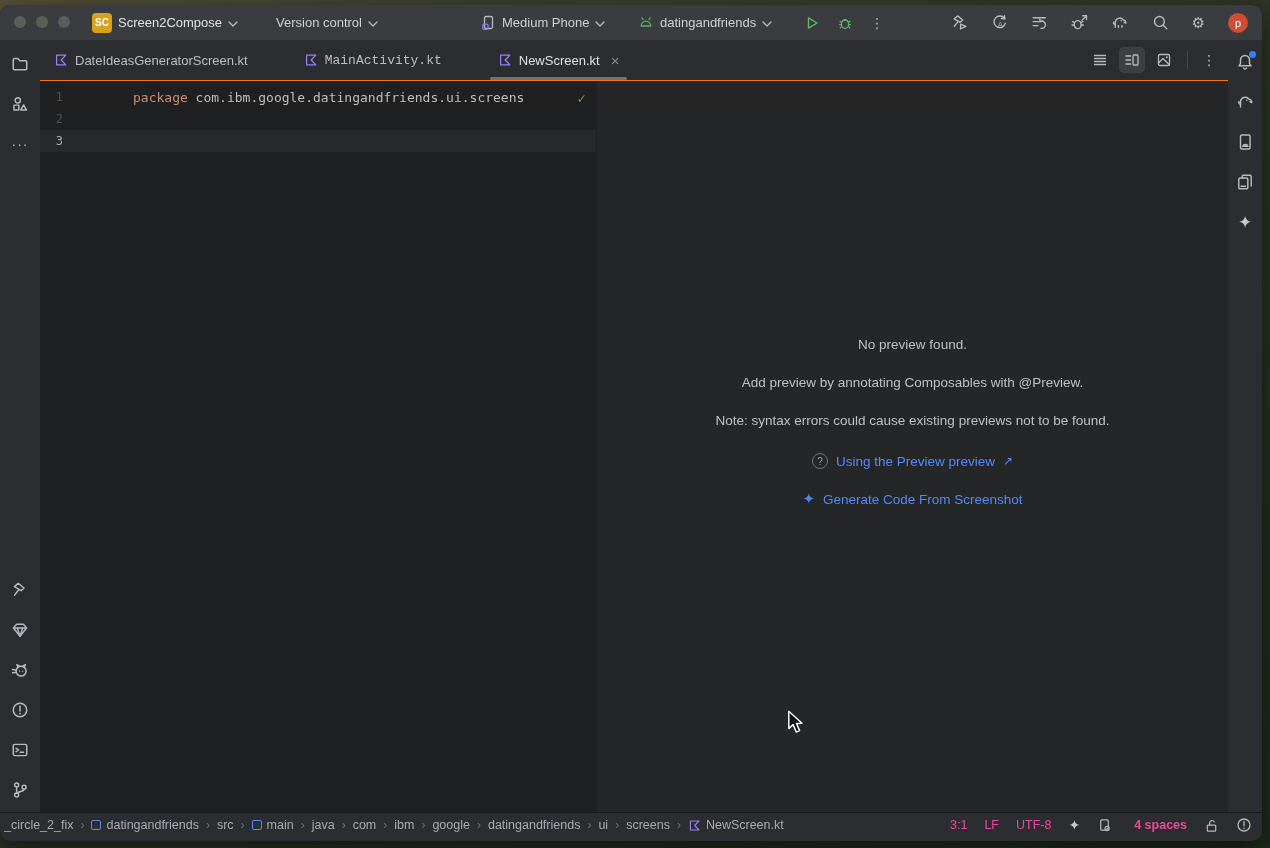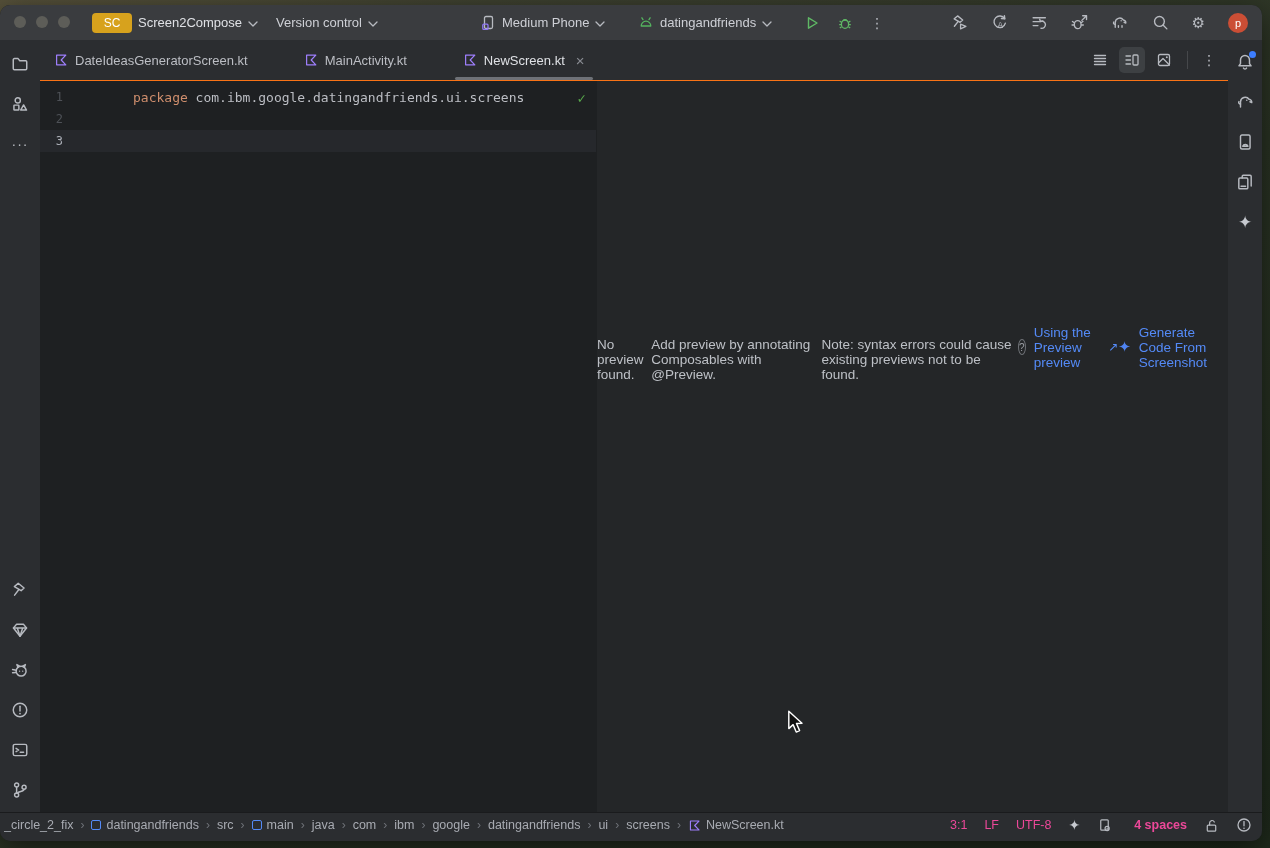--- a/index.html
+++ b/index.html
@@ -19,22 +19,22 @@
     border-radius:10px; overflow:hidden; background:#1e2022;
     box-shadow:0 8px 30px rgba(0,0,0,.55);
   }
 
   
   #titlebar { position:absolute; left:0; top:0; width:100%; height:35px; background:#3a3c3f; }
   .lights { position:absolute; left:14px; top:11px; display:flex; gap:10px; }
   .light { width:12px; height:12px; border-radius:50%; background:#5d5d58; }
   .tl-group { position:absolute; top:0; height:35px; display:flex; align-items:center; gap:6px; cursor:default; }
   .badge-sc {
-    width:40px; height:20px; border-radius:4px; background:#d7a21d; color:#fff;
-    font-size:12px; font-weight:400; display:flex; align-items:center; justify-content:center;
+    width:20px; height:20px; border-radius:4px; background:#d7a21d; color:#fff;
+    font-size:10px; font-weight:700; display:flex; align-items:center; justify-content:center;
   }
   .menu-label { color:#dfe1e5; font-size:13px; }
   .dim-label { color:#ced0d6; font-size:13px; }
   .chev { margin-top:2px; }
   .tl-right { position:absolute; right:14px; top:0; height:35px; display:flex; align-items:center; gap:23px; }
   .avatar {
     width:20px; height:20px; border-radius:50%; background:#cb4e35; color:#fff;
     font-size:11px; display:flex; align-items:center; justify-content:center;
   }
   .glyph-ic { color:#b7bac0; font-size:15px; line-height:1; }
@@ -84,21 +84,21 @@
   .ed-line.current { background:#26282c; }
   .ed-lines { padding-top:5px; }
   .gutter { width:65px; padding-right:42px; text-align:right; color:#4e5157; font-size:12px; flex:none; }
   .ed-line.current .gutter { color:#a9adb5; }
   .code { white-space:pre; color:#bcbec4;margin-left:28px; }
   .kw { color:#cf8e6d; }
   .inspect-ok { position:absolute; top:9px; right:10px; color:#57a64a; font-size:14px; }
 
   
   #preview { position:absolute; left:597px; top:76px; right:34px; bottom:29px; background:#242628; }
-  .pv-col { position:absolute; left:0; right:0; top:256px; display:flex; flex-direction:row; align-items:center; }
+  .pv-col { position:absolute; left:0; right:0; top:256px; display:flex; flex-direction:column; align-items:center; }
   .pv-line { height:20px; margin-bottom:18px; color:#bdc0c6; font-size:13.5px; }
   .pv-link-row { height:20px; margin-bottom:18px; display:flex; align-items:center; gap:8px; }
   .pv-link { color:#548af7; font-size:13.5px; cursor:pointer; }
   .q-circle {
     width:16px; height:16px; border-radius:50%; border:1.2px solid #6f7277; color:#9da0a6;
     font-size:10px; display:flex; align-items:center; justify-content:center;
   }
   .ext-arrow { color:#548af7; font-size:12px; }
   .gem-blue { color:#4f83f0; font-size:15px; }
 
@@ -331,21 +331,21 @@
     </div>
   </div>
 
   <div id="tabbar">
     <div class="tab">
       <svg width="14" height="14" viewBox="0 0 16 16">
           <path d="M3,2.5 h10.5 l-5.3,5.5 5.3,5.5 H3 Z" fill="none" stroke="#9d7efa" stroke-width="1.4" stroke-linejoin="round"></path>
         </svg>
       <span>DateIdeasGeneratorScreen.kt</span>
     </div>
-    <div class="tab" style="margin-left:28px;">
+    <div class="tab" style="margin-left:28px;font-family:Liberation Mono, monospace;">
       <svg width="14" height="14" viewBox="0 0 16 16">
           <path d="M3,2.5 h10.5 l-5.3,5.5 5.3,5.5 H3 Z" fill="none" stroke="#9d7efa" stroke-width="1.4" stroke-linejoin="round"></path>
         </svg>
       <span>MainActivity.kt</span>
     </div>
     <div class="tab active" style="margin-left:28px;">
       <svg width="14" height="14" viewBox="0 0 16 16">
           <path d="M3,2.5 h10.5 l-5.3,5.5 5.3,5.5 H3 Z" fill="none" stroke="#9d7efa" stroke-width="1.4" stroke-linejoin="round"></path>
         </svg>
       <span>NewScreen.kt</span>

